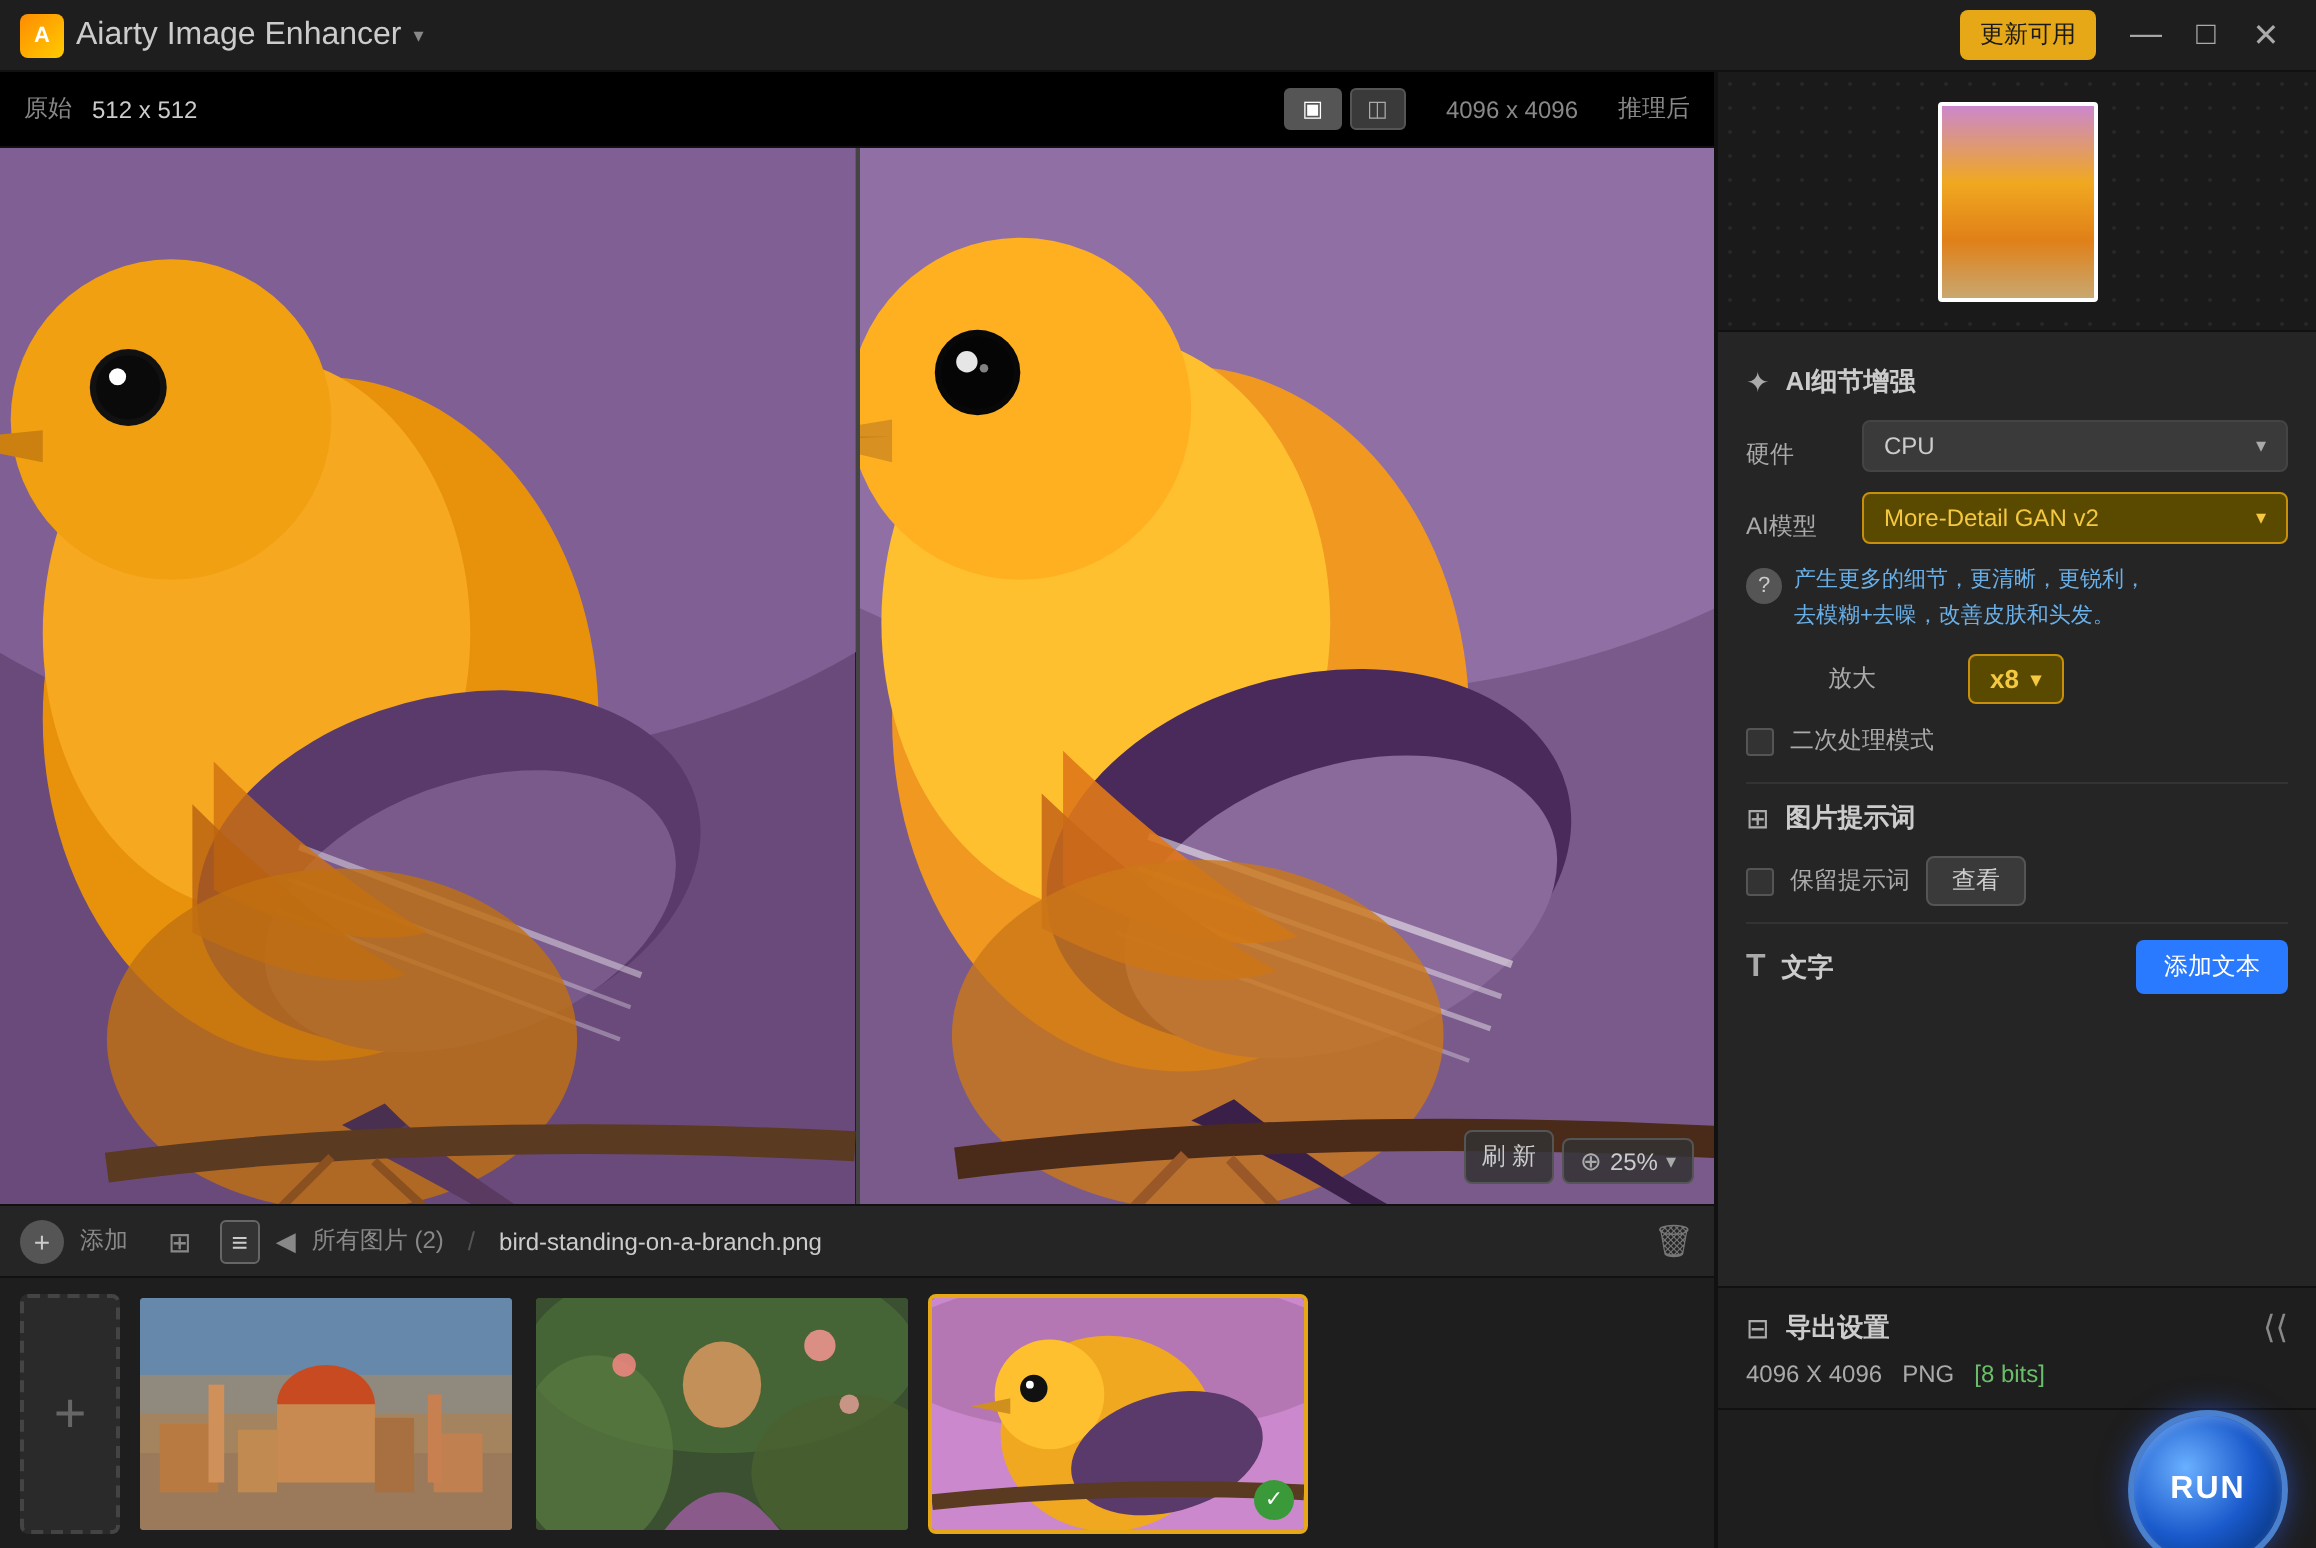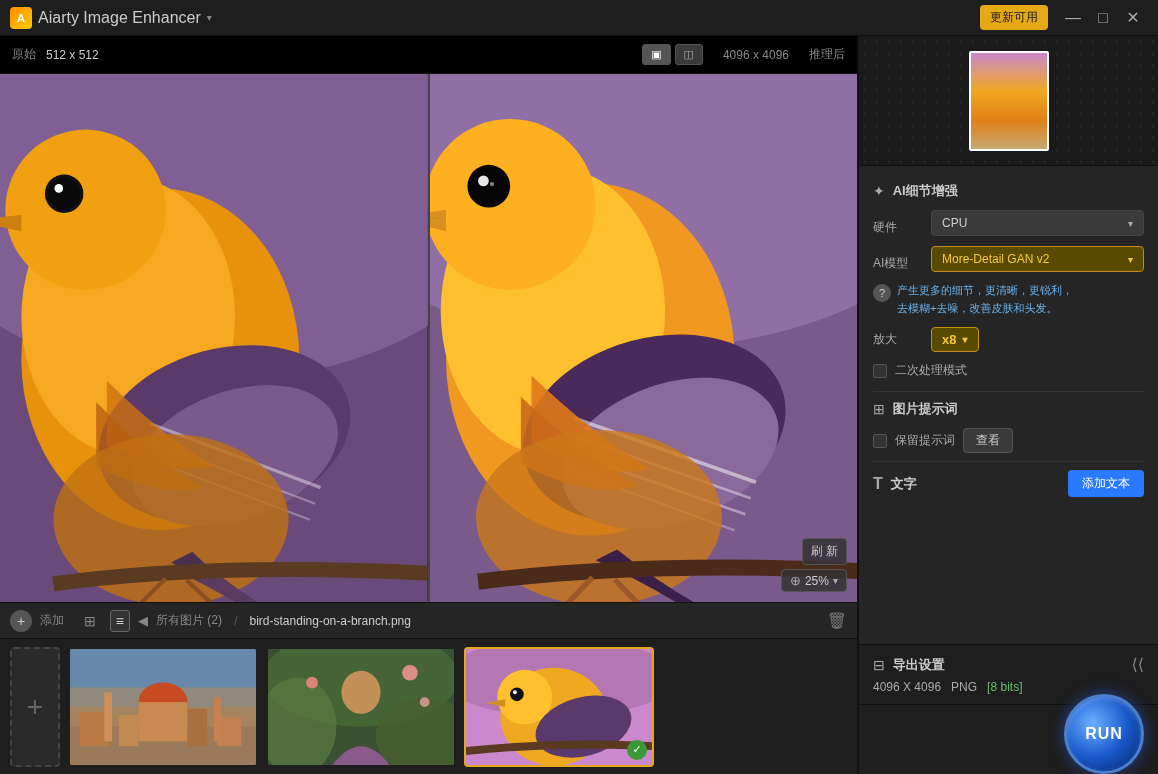--- a/index.html
+++ b/index.html
@@ -152,21 +152,21 @@
       width: 100%;
       height: 100%;
     }
 
     
     #float-controls {
       position: absolute;
       bottom: 10px;
       right: 10px;
       display: flex;
-      flex-direction: column;
+      flex-direction: row;
       align-items: flex-end;
       gap: 4px;
     }
     #refresh-btn-row {
       display: flex;
       gap: 6px;
       align-items: center;
     }
     .float-btn {
       background: rgba(50,50,50,0.85);
@@ -461,21 +461,22 @@
     .help-text {
       color: #6ab0e8;
       font-size: 11px;
       line-height: 1.6;
     }
 
     .field-row-zoom {
       display: flex;
       align-items: center;
       margin-bottom: 10px;
-      gap: 8px;
+      gap: 20px;
+      margin-left: 41px;
     }
     .dropdown-zoom {
       background: #5a4a00;
       border: 1px solid #c8900a;
       color: #f5c842;
       padding: 4px 10px;
       border-radius: 4px;
       display: flex;
       align-items: center;
       gap: 6px;
@@ -567,21 +568,21 @@
       color: #888;
       font-size: 16px;
       cursor: pointer;
     }
 
     
     #run-section {
       height: 70px;
       background: #1e1e1e;
       display: flex;
-      align-items: flex-end;
+      align-items: flex-start;
       justify-content: flex-end;
       padding: 0 14px;
       border-top: 1px solid #111;
     }
     #run-btn {
       width: 80px;
       height: 80px;
       border-radius: 50%;
       background: radial-gradient(circle at 35% 35%, #6ab0ff, #1a5acc 50%, #0a3a8a 80%);
       border: 3px solid #4a80cc;

